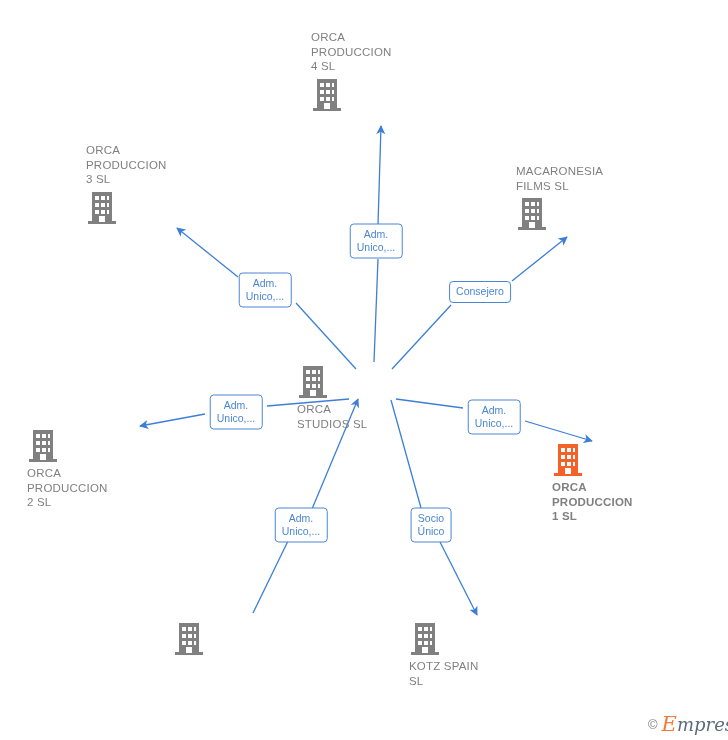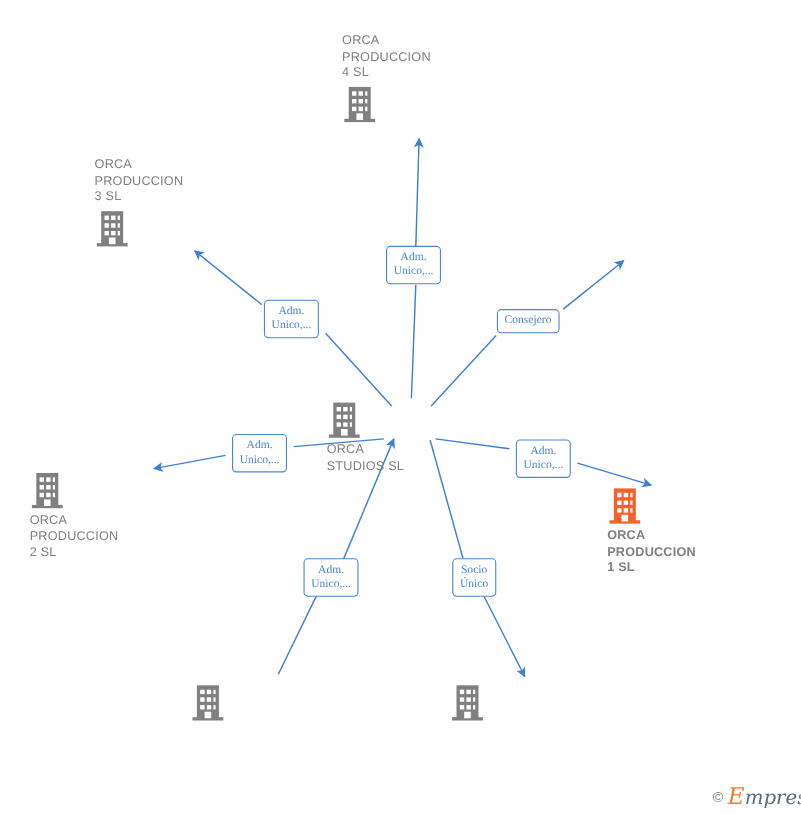--- a/index.html
+++ b/index.html
@@ -59,21 +59,20 @@
     border: 1px solid #4a86d4;
     border-radius: 4px;
     background: #ffffff;
     color: #4a86d4;
     font-size: 10.5px;
     line-height: 13px;
     text-align: center;
     padding: 3px 6px 4px 6px;
     white-space: pre-line;
     transform: translate(-50%, -50%);
-    font-family: Liberation Serif, serif;
   }
   .watermark {
     position: absolute;
     display: flex;
     align-items: center;
     gap: 4px;
     font-size: 17px;
     color: #f47b33;
     user-select: none;
   }
@@ -177,20 +176,40 @@
         <rect x="15" y="13" width="4" height="4" fill="#ffffff"></rect>
         <rect x="21" y="13" width="2" height="4" fill="#ffffff"></rect>
         <rect x="9" y="20" width="4" height="4" fill="#ffffff"></rect>
         <rect x="15" y="20" width="4" height="4" fill="#ffffff"></rect>
         <rect x="21" y="20" width="2" height="4" fill="#ffffff"></rect>
         <rect x="13" y="26" width="6" height="6" fill="#ffffff"></rect>
       </svg>
     </span>
   </div>
 
+  <div class="node label-above" style="left:591px; top:164px;">
+    <span class="label">MACARONESIA
+FILMS  SL</span>
+    <span class="glyph">
+      <svg width="32" height="36" viewBox="0 0 32 36" xmlns="http://www.w3.org/2000/svg">
+        <rect x="6" y="2" width="20" height="30" fill="#808080"></rect>
+        <rect x="2" y="31" width="28" height="3" fill="#808080"></rect>
+        <rect x="9" y="6" width="4" height="4" fill="#ffffff"></rect>
+        <rect x="15" y="6" width="4" height="4" fill="#ffffff"></rect>
+        <rect x="21" y="6" width="2" height="4" fill="#ffffff"></rect>
+        <rect x="9" y="13" width="4" height="4" fill="#ffffff"></rect>
+        <rect x="15" y="13" width="4" height="4" fill="#ffffff"></rect>
+        <rect x="21" y="13" width="2" height="4" fill="#ffffff"></rect>
+        <rect x="9" y="20" width="4" height="4" fill="#ffffff"></rect>
+        <rect x="15" y="20" width="4" height="4" fill="#ffffff"></rect>
+        <rect x="21" y="20" width="2" height="4" fill="#ffffff"></rect>
+        <rect x="13" y="26" width="6" height="6" fill="#ffffff"></rect>
+      </svg>
+    </span>
+  </div>
 
   <div class="node label-below" style="left:102px; top:428px;">
     <span class="glyph">
       <svg width="32" height="36" viewBox="0 0 32 36" xmlns="http://www.w3.org/2000/svg">
         <rect x="6" y="2" width="20" height="30" fill="#808080"></rect>
         <rect x="2" y="31" width="28" height="3" fill="#808080"></rect>
         <rect x="9" y="6" width="4" height="4" fill="#ffffff"></rect>
         <rect x="15" y="6" width="4" height="4" fill="#ffffff"></rect>
         <rect x="21" y="6" width="2" height="4" fill="#ffffff"></rect>
         <rect x="9" y="13" width="4" height="4" fill="#ffffff"></rect>
@@ -258,20 +277,22 @@
         <rect x="21" y="6" width="2" height="4" fill="#ffffff"></rect>
         <rect x="9" y="13" width="4" height="4" fill="#ffffff"></rect>
         <rect x="15" y="13" width="4" height="4" fill="#ffffff"></rect>
         <rect x="21" y="13" width="2" height="4" fill="#ffffff"></rect>
         <rect x="9" y="20" width="4" height="4" fill="#ffffff"></rect>
         <rect x="15" y="20" width="4" height="4" fill="#ffffff"></rect>
         <rect x="21" y="20" width="2" height="4" fill="#ffffff"></rect>
         <rect x="13" y="26" width="6" height="6" fill="#ffffff"></rect>
       </svg>
     </span>
+    <span class="label">KOTZ SPAIN
+SL</span>
   </div>
 
   <div class="node label-below" style="left:372px; top:364px;">
     <span class="glyph">
       <svg width="32" height="36" viewBox="0 0 32 36" xmlns="http://www.w3.org/2000/svg">
         <rect x="6" y="2" width="20" height="30" fill="#808080"></rect>
         <rect x="2" y="31" width="28" height="3" fill="#808080"></rect>
         <rect x="9" y="6" width="4" height="4" fill="#ffffff"></rect>
         <rect x="15" y="6" width="4" height="4" fill="#ffffff"></rect>
         <rect x="21" y="6" width="2" height="4" fill="#ffffff"></rect>

